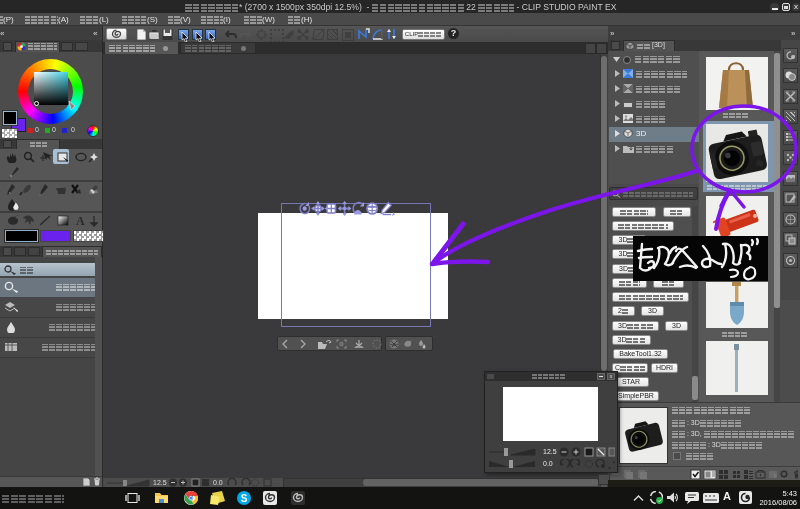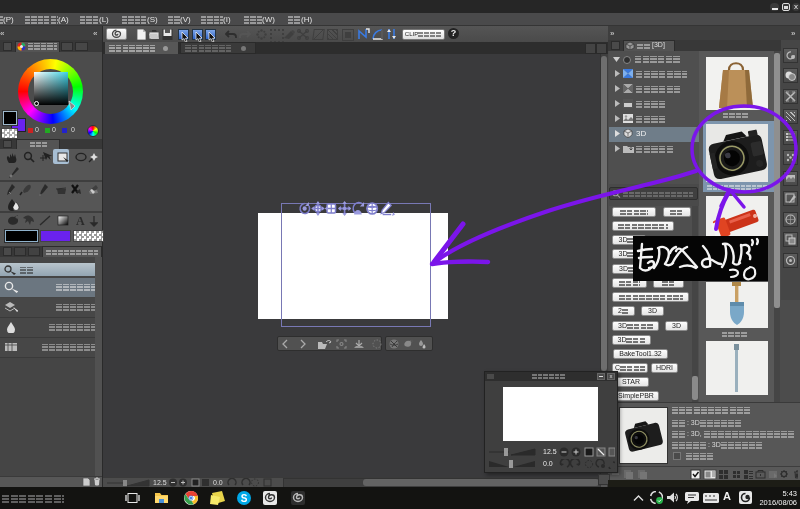--- a/index.html
+++ b/index.html
@@ -10,20 +10,26 @@
 .kb i{display:inline-block;vertical-align:middle;height:6px;background:repeating-linear-gradient(90deg,#2a2a2a 0 5.6px,transparent 5.6px 6.8px);opacity:.85}
 #scr .jp{opacity:.52 !important;-webkit-mask-image:repeating-linear-gradient(0deg,#000 0 2px,transparent 2px 3px);mask-image:repeating-linear-gradient(0deg,#000 0 2px,transparent 2px 3px)}
 #scr .kb i{opacity:.62 !important;-webkit-mask-image:repeating-linear-gradient(0deg,#000 0 2px,transparent 2px 3px);mask-image:repeating-linear-gradient(0deg,#000 0 2px,transparent 2px 3px)}
 .sb{position:absolute;width:15px;height:15px;background:linear-gradient(#5c5c5c,#4a4a4a);border:1px solid #333;box-sizing:border-box}
 .mi{height:10px;color:#e2e2e2;font-size:8px;line-height:10px;white-space:nowrap}
 </style></head>
 <body>
 <div id="scr">
 
 <div class="abs" style="left:0;top:0;width:800px;height:13px;background:#262626"></div>
+<div class="abs" style="left:185px;top:2px;width:480px;height:10px;color:#c9c9c9;font-size:8.6px;line-height:10px;white-space:nowrap">
+ <span class="jp" style="width:54px;height:8px;background:repeating-linear-gradient(90deg,#c9c9c9 0 6.5px,transparent 6.5px 7.8px)"></span>*
+ (2700 x 1500px 350dpi 12.5%)&nbsp;&nbsp;-
+ <span class="jp" style="width:92px;height:8px;background:repeating-linear-gradient(90deg,#c9c9c9 0 6.5px,transparent 6.5px 7.8px)"></span>
+ 22 <span class="jp" style="width:36px;height:8px;background:repeating-linear-gradient(90deg,#c9c9c9 0 6.5px,transparent 6.5px 7.8px)"></span>
+ - CLIP STUDIO PAINT EX</div>
 
 <div class="abs" style="left:770px;top:3px;width:9px;height:8px;border-radius:4px;background:#3a3a3a"></div>
 <div class="abs" style="left:772px;top:8px;width:6px;height:2px;background:#e8e8e8"></div>
 <div class="abs" style="left:782px;top:3px;width:8px;height:8px;border-radius:2px;background:#3a3a3a;border:1px solid #ddd;box-sizing:border-box"></div>
 <div class="abs" style="left:784px;top:6px;width:4px;height:3px;background:#ddd"></div>
 <div class="abs" style="left:792px;top:3px;width:8px;height:8px;border-radius:4px;background:#3a3a3a;color:#eee;font-size:8px;line-height:8px;text-align:center">x</div>
 
 <div class="abs" style="left:0;top:13px;width:800px;height:13px;background:#4a4a4b;border-bottom:1px solid #353535;box-sizing:border-box"></div>
 <div class="abs mi" style="left:-4px;top:15px"><span class="jp" style="width:7px;height:8px;background:#e2e2e2"></span>(P)</div>
 <div class="abs mi" style="left:25px;top:15px"><span class="jp" style="width:33px;height:8px;background:repeating-linear-gradient(90deg,#e2e2e2 0 5.3px,transparent 5.3px 6.4px)"></span>(A)</div>

